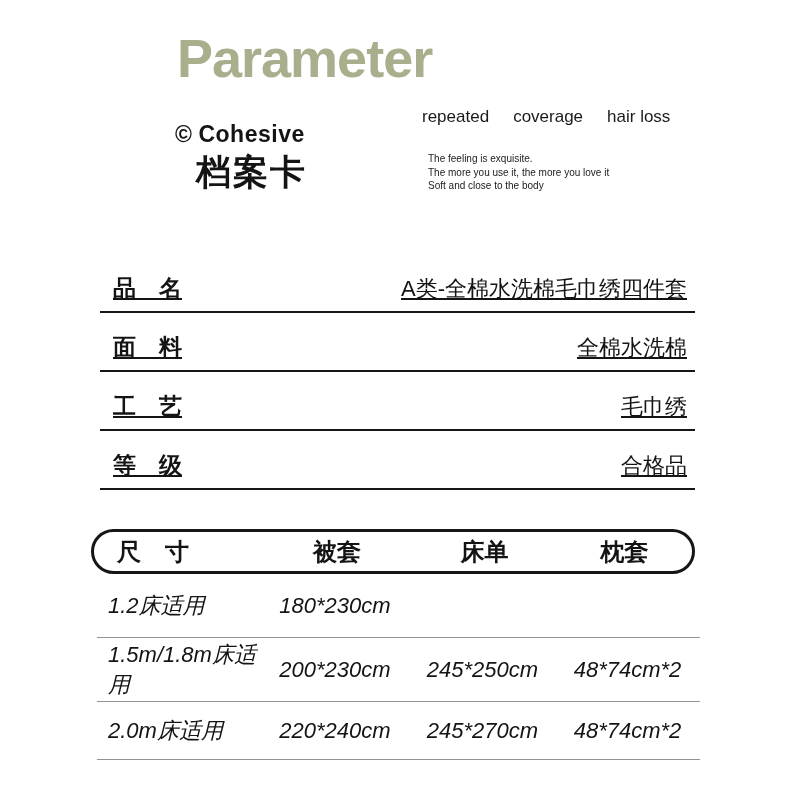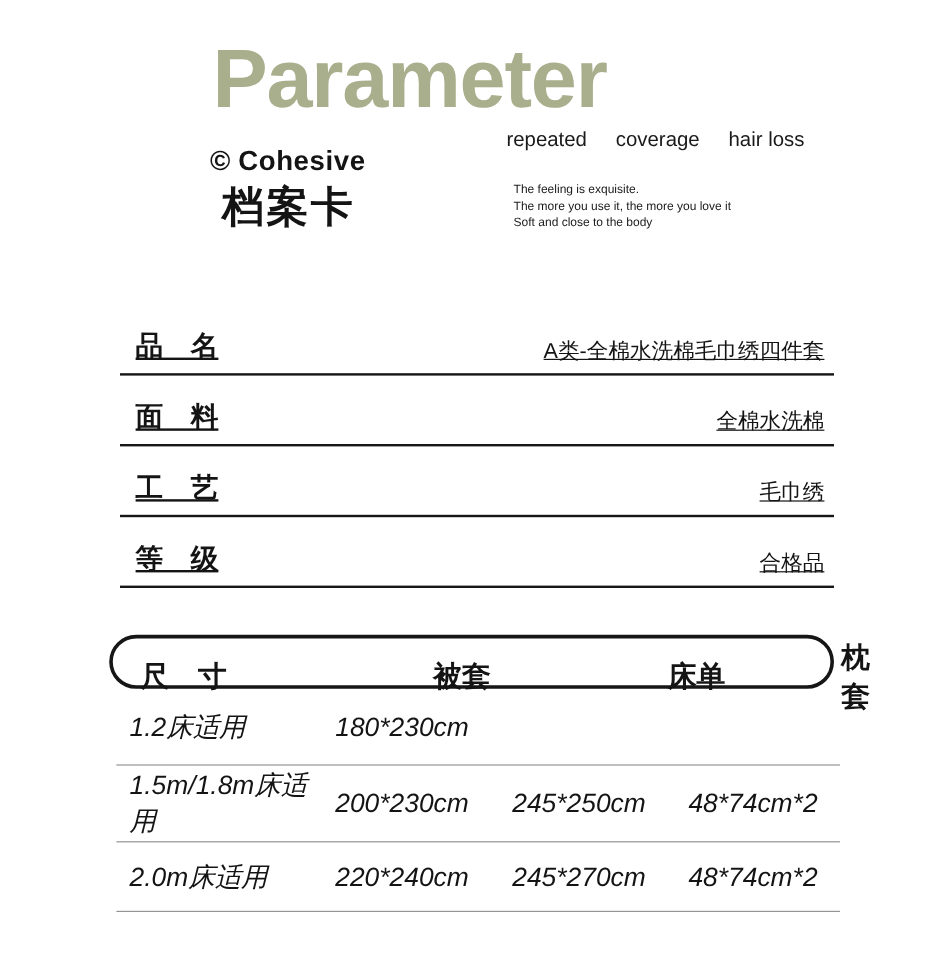--- a/index.html
+++ b/index.html
@@ -2,42 +2,42 @@
 <html style="--accent: #a9af8d; --divider: #161616; --row-divider: #949494;"><head>
 <meta charset="utf-8">
 <style>
   html,body{margin:0;padding:0;background:#fff;}
   .page{
     position:relative;width:790px;height:801px;background:#ffffff;overflow:hidden;
     color:#141414;font-family:"Liberation Sans","DejaVu Sans",sans-serif;
     -webkit-font-smoothing:antialiased;
   }
   .title{
-    position:absolute;left:177px;top:31px;font-size:69px;font-weight:bold;
+    position:absolute;left:177px;top:31px;font-size:54px;font-weight:bold;
     line-height:1;letter-spacing:-1px;color:var(--accent,#a9af8d);
   }
   .brand{position:absolute;left:175px;top:121px;font-size:23px;font-weight:bold;letter-spacing:.5px;display:flex;align-items:center;gap:6px;}
-  .card-label{position:absolute;left:185px;top:149px;font-size:35px;font-weight:bold;letter-spacing:2px;}
+  .card-label{position:absolute;left:196px;top:149px;font-size:35px;font-weight:bold;letter-spacing:2px;}
   .tags{position:absolute;left:422px;top:107px;display:flex;gap:24px;font-size:17px;color:#1a1a1a;align-items:center;}
   .tagline{position:absolute;left:428px;top:152px;font-size:10px;line-height:13.5px;color:#1a1a1a;}
   
   .spec{position:absolute;left:100px;top:254px;width:595px;}
   .spec-row{
     height:59px;display:flex;justify-content:space-between;align-items:flex-end;
     border-bottom:2px solid var(--divider,#161616);
     padding:0 8px 7px 13px;box-sizing:border-box;text-decoration:underline;
   }
   .spec-label{font-size:23px;font-weight:bold;white-space:pre;}
-  .spec-value{font-size:18px;}
+  .spec-value{font-size:22px;}
   
   .size-head{
     position:absolute;left:91px;top:529px;width:604px;height:45px;
     border:3px solid var(--divider,#161616);border-radius:23px;box-sizing:border-box;
     display:grid;grid-template-columns:168px 150px 145px 1fr;align-items:center;
-    font-weight:bold;font-size:24px;gap:48px;
+    font-weight:bold;font-size:24px;
   }
   .size-head .c0{padding-left:23px;white-space:pre;}
   .size-head .cc{text-align:center;}
   .size-rows{position:absolute;left:97px;top:575px;width:603px;}
   .size-row{
     display:grid;grid-template-columns:163px 150px 145px 1fr;align-items:center;
     border-bottom:1px solid var(--row-divider,#949494);font-size:22px;box-sizing:border-box;font-style:italic;
   }
   .size-row:nth-child(1){height:63px;}
   .size-row:nth-child(2){height:64px;}

